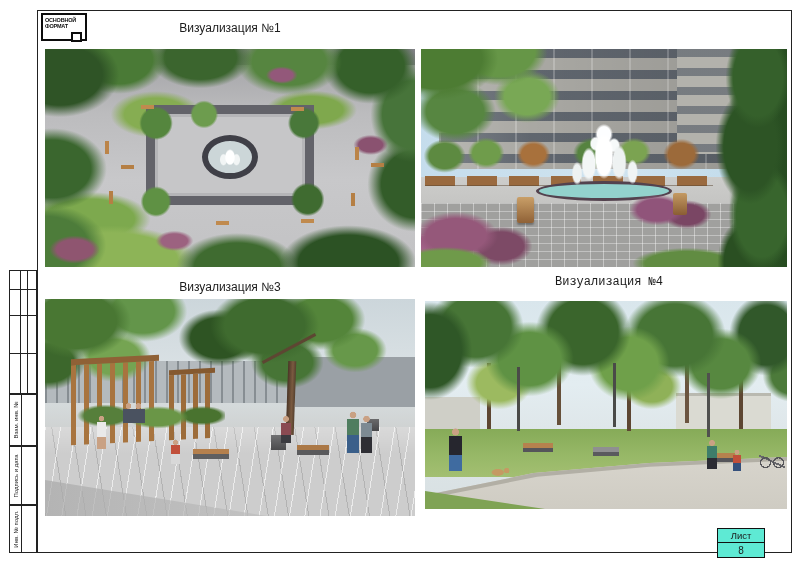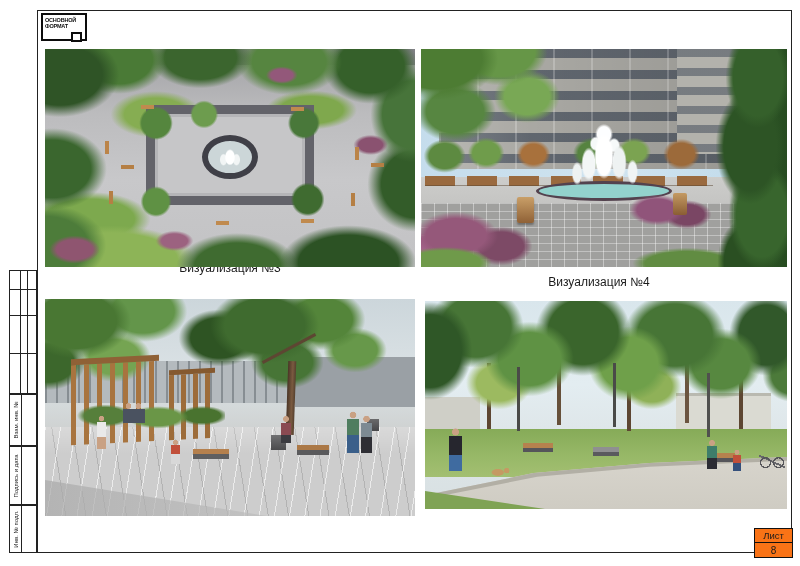--- a/index.html
+++ b/index.html
@@ -17,22 +17,22 @@
   .logo-lines{position:absolute;left:2px;top:2px;font-size:5.5px;font-weight:bold;
         line-height:1.1;letter-spacing:-0.2px;color:#0c0c0c;}
   .logo-lines span{display:block;}
   .logo-step{position:absolute;right:3px;bottom:-2.5px;width:11px;height:10px;
         background:#fff;border:2.5px solid #0c0c0c;box-sizing:border-box;}
 
   
   .caption{position:absolute;height:14px;font-size:12px;text-align:center;color:#1b1b1b;}
   .cap1{left:45px;top:21px;width:370px;}
   .cap2{left:421px;top:21px;width:366px;}
-  .cap3{left:45px;top:261px;width:370px;}
-  .cap4{left:418px;top:275px;width:362px;}
+  .cap3{left:45px;top:280px;width:370px;}
+  .cap4{left:428px;top:275px;width:362px;font-family:Liberation Mono, monospace;}
 
   
   .viz{position:absolute;overflow:hidden;background:#bcbcbc;}
   .v1{left:45px;top:49px;width:370px;height:218px;}
   .v2{left:421px;top:49px;width:366px;height:218px;}
   .v3{left:45px;top:299px;width:370px;height:217px;}
   .v4{left:425px;top:301px;width:362px;height:208px;}
 
   
   .s1-base{inset:0;background:linear-gradient(180deg,#8f9093 0%,#a8a8ab 8%,#bcbcbe 30%,#c8c8ca 60%,#c2c2c4 100%);}
@@ -246,40 +246,41 @@
                      linear-gradient(#222,#222),linear-gradient(#222,#222);
     background-size:100% 1.3px,100% 1.3px,100% 1.3px,1.3px 100%,1.3px 100%;
     background-position:0 18px,0 44px,0 82px,10px 0,17px 0;background-repeat:no-repeat;}
   .side-cell{position:absolute;left:9px;width:28px;border:1.4px solid #222;box-sizing:border-box;background:#fff;}
   .sc1{top:394px;height:52px;} .sc2{top:446px;height:59px;} .sc3{top:505px;height:48px;}
   .sc-div{position:absolute;top:0;bottom:0;left:11px;width:1.3px;background:#222;}
   .side-label{position:absolute;left:5.5px;top:50%;transform:translate(-50%,-50%) rotate(-90deg);
     font-size:6px;color:#222;white-space:nowrap;}
 
   
-  .sheet-box{position:absolute;left:754px;top:528px;width:39px;height:30px;
-    border:1.5px solid #111;box-sizing:border-box;background:#f97316;}
+  .sheet-box{position:absolute;left:717px;top:528px;width:48px;height:30px;
+    border:1.5px solid #111;box-sizing:border-box;background:#5eead4;}
   .sheet-box-top{height:13px;border-bottom:1.4px solid #111;display:flex;align-items:center;justify-content:center;font-size:9.5px;}
   .sheet-box-bottom{height:14px;display:flex;align-items:center;justify-content:center;font-size:10px;}
 </style>
 </head>
 <body>
 
 <div class="page">
 
   <div class="frame"></div>
 
   <div class="logo">
     <div class="logo-lines">
       <span>ОСНОВНОЙ</span>
       <span>ФОРМАТ</span>
     </div>
     <span class="logo-step"></span>
   </div>
 
+  <div class="caption cap1">Визуализация №1</div>
   <div class="caption cap3">Визуализация №3</div>
   <div class="caption cap4">Визуализация №4</div>
 
   <div class="viz v1">
     <div class="l s1-base"></div>
     <div class="l s1-topband"></div>
     <div class="l s1-lawn"></div>
     <div class="l s1-ring"></div>
     <div class="l s1-inner-trees"></div>
     <div class="l s1-trees"></div>

